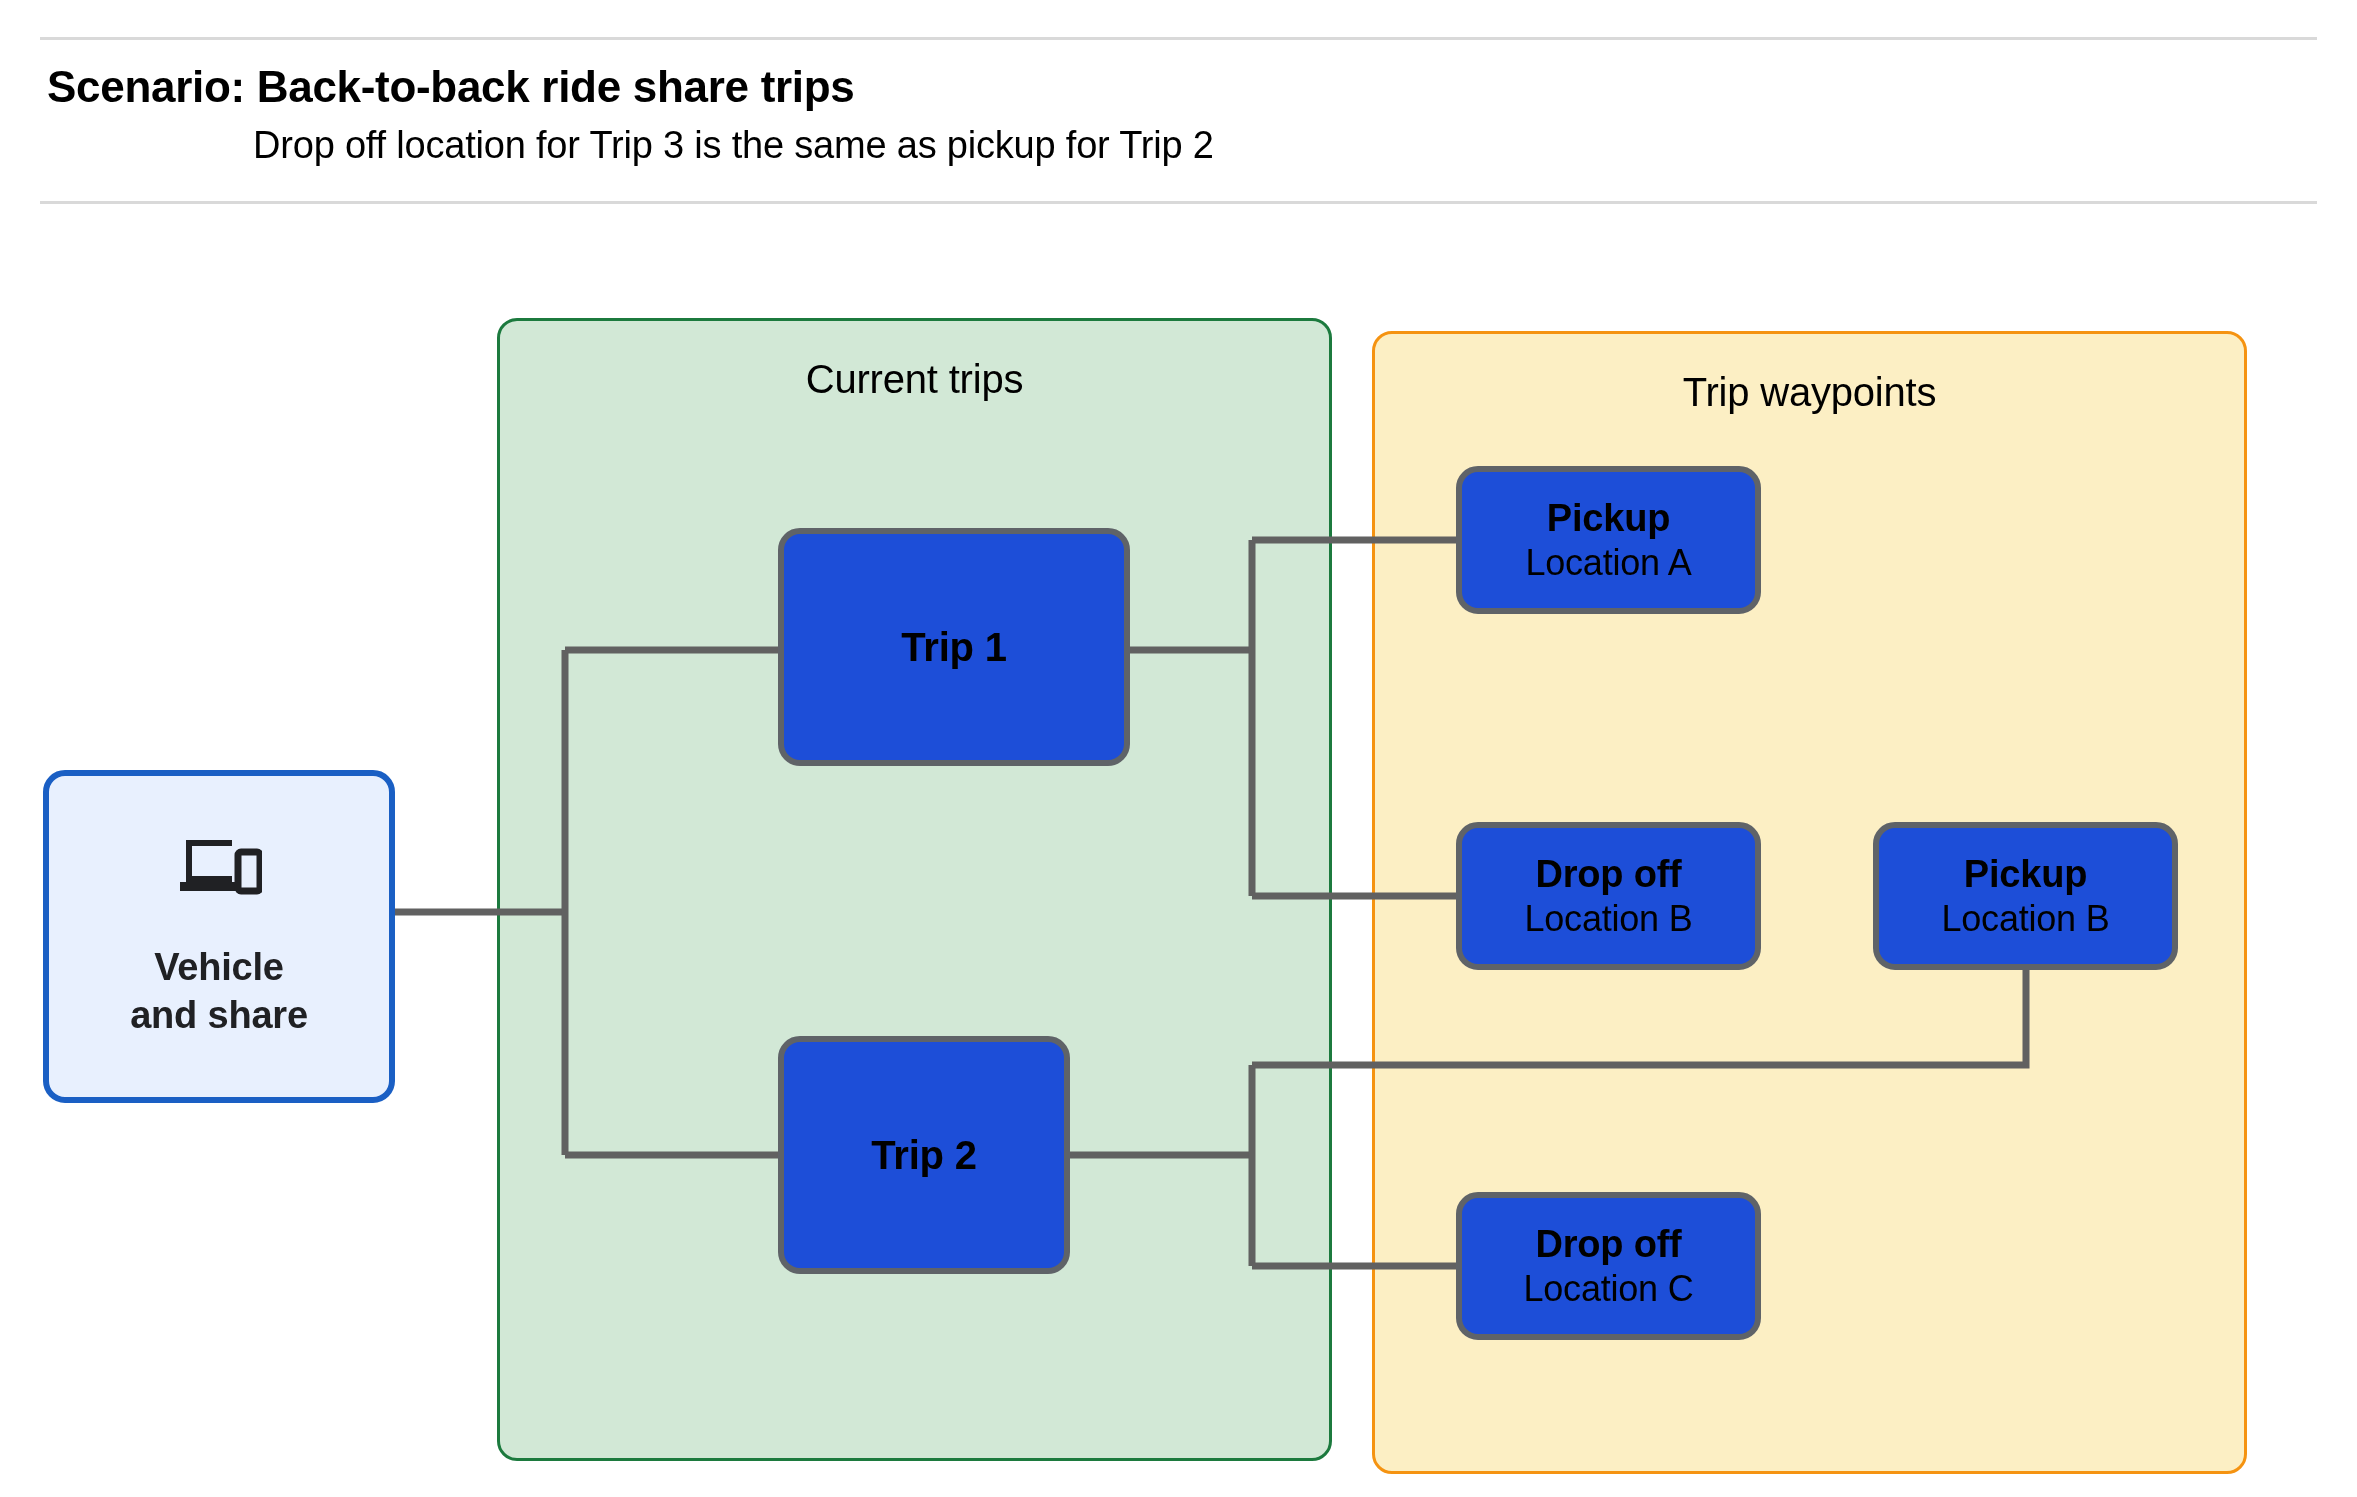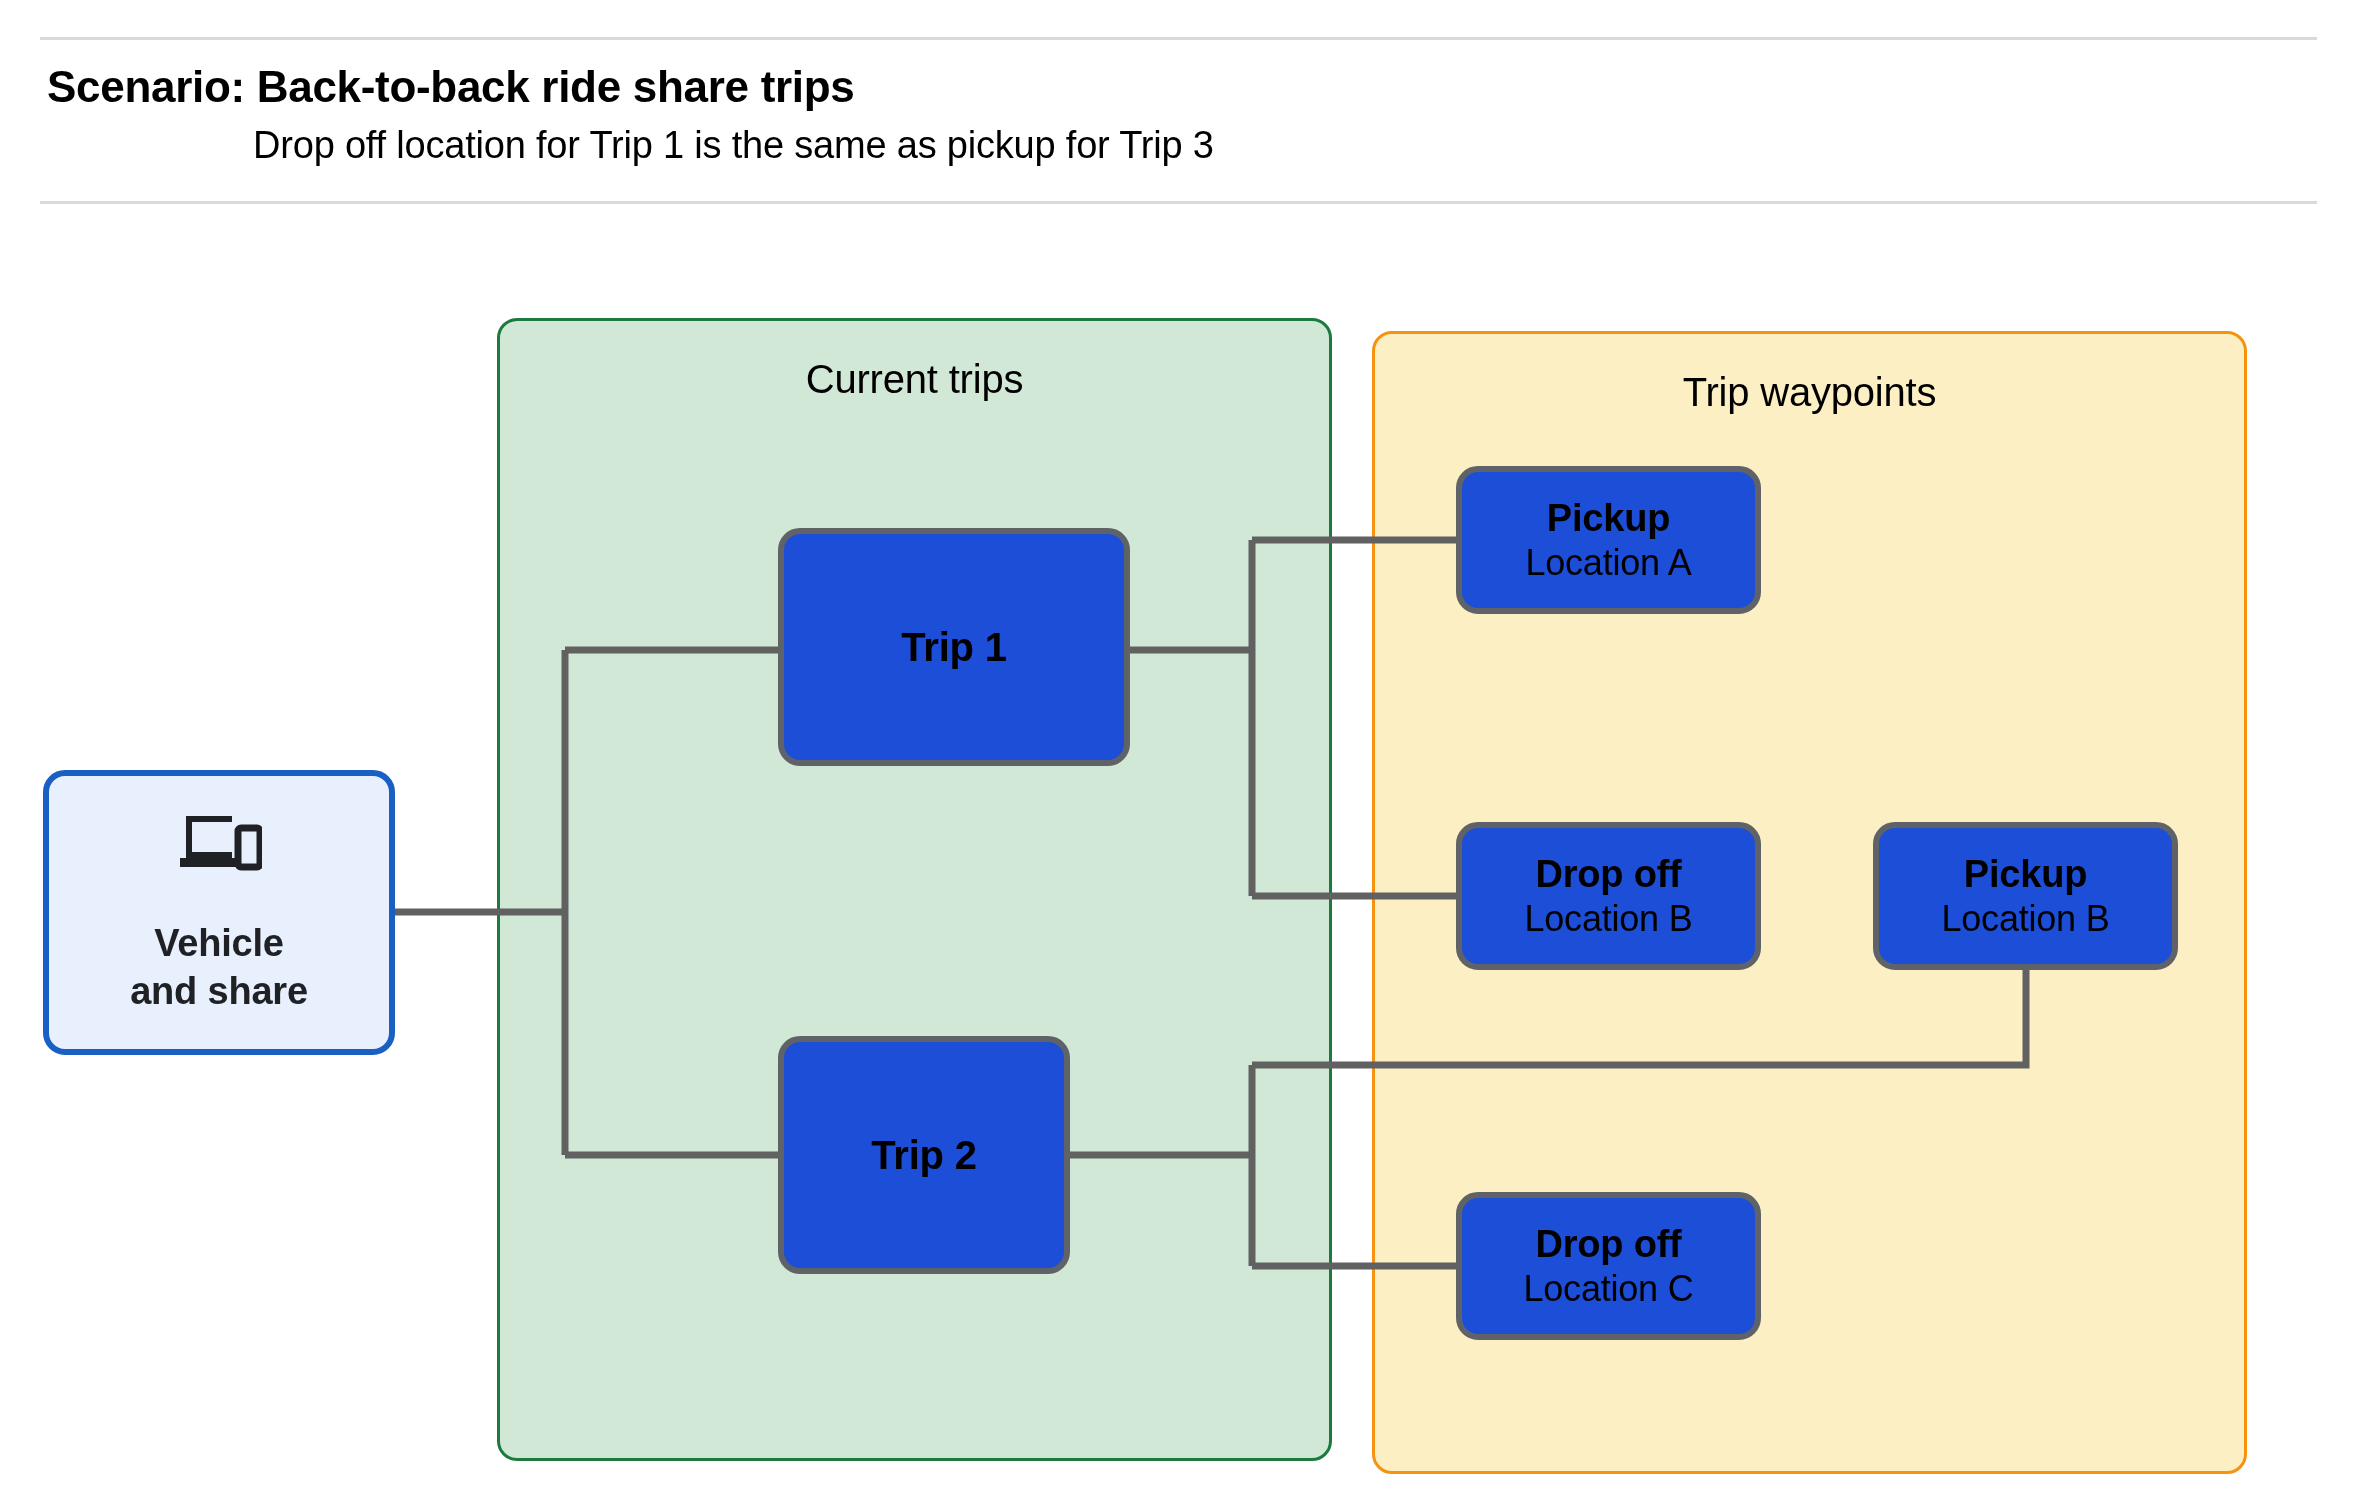--- a/index.html
+++ b/index.html
@@ -143,21 +143,21 @@
   #node-dropoff-b  { left: 1456px; top: 822px;  width: 305px; height: 148px; }
   #node-pickup-b   { left: 1873px; top: 822px;  width: 305px; height: 148px; }
   #node-dropoff-c  { left: 1456px; top: 1192px; width: 305px; height: 148px; }
 
   
   #node-vehicle {
     position: absolute;
     left: 43px;
     top: 770px;
     width: 352px;
-    height: 285px;
+    height: 333px;
     box-sizing: border-box;
     background: #e8f0fe;
     border: 6px solid #1a5fc4;
     border-radius: 22px;
     display: flex;
     flex-direction: column;
     align-items: center;
     justify-content: center;
   }
   #vehicle-icon {
@@ -173,21 +173,21 @@
     letter-spacing: -0.2px;
   }
 </style>
 </head>
 <body>
 
 <div id="stage">
 
   <div class="rule top"></div>
   <div class="scenario-title">Scenario: Back-to-back ride share trips</div>
-  <div class="scenario-sub">Drop off  location for Trip 1 is the same as pickup for Trip 3</div>
+  <div class="scenario-sub">Drop off  location for Trip 3 is the same as pickup for Trip 2</div>
   <div class="rule bottom"></div>
 
   <div class="group" id="group-current-trips">
     <div class="group-title">Current trips</div>
   </div>
   <div class="group" id="group-trip-waypoints">
     <div class="group-title">Trip waypoints</div>
   </div>
 
   <svg id="wires" viewBox="0 0 2357 1497">

